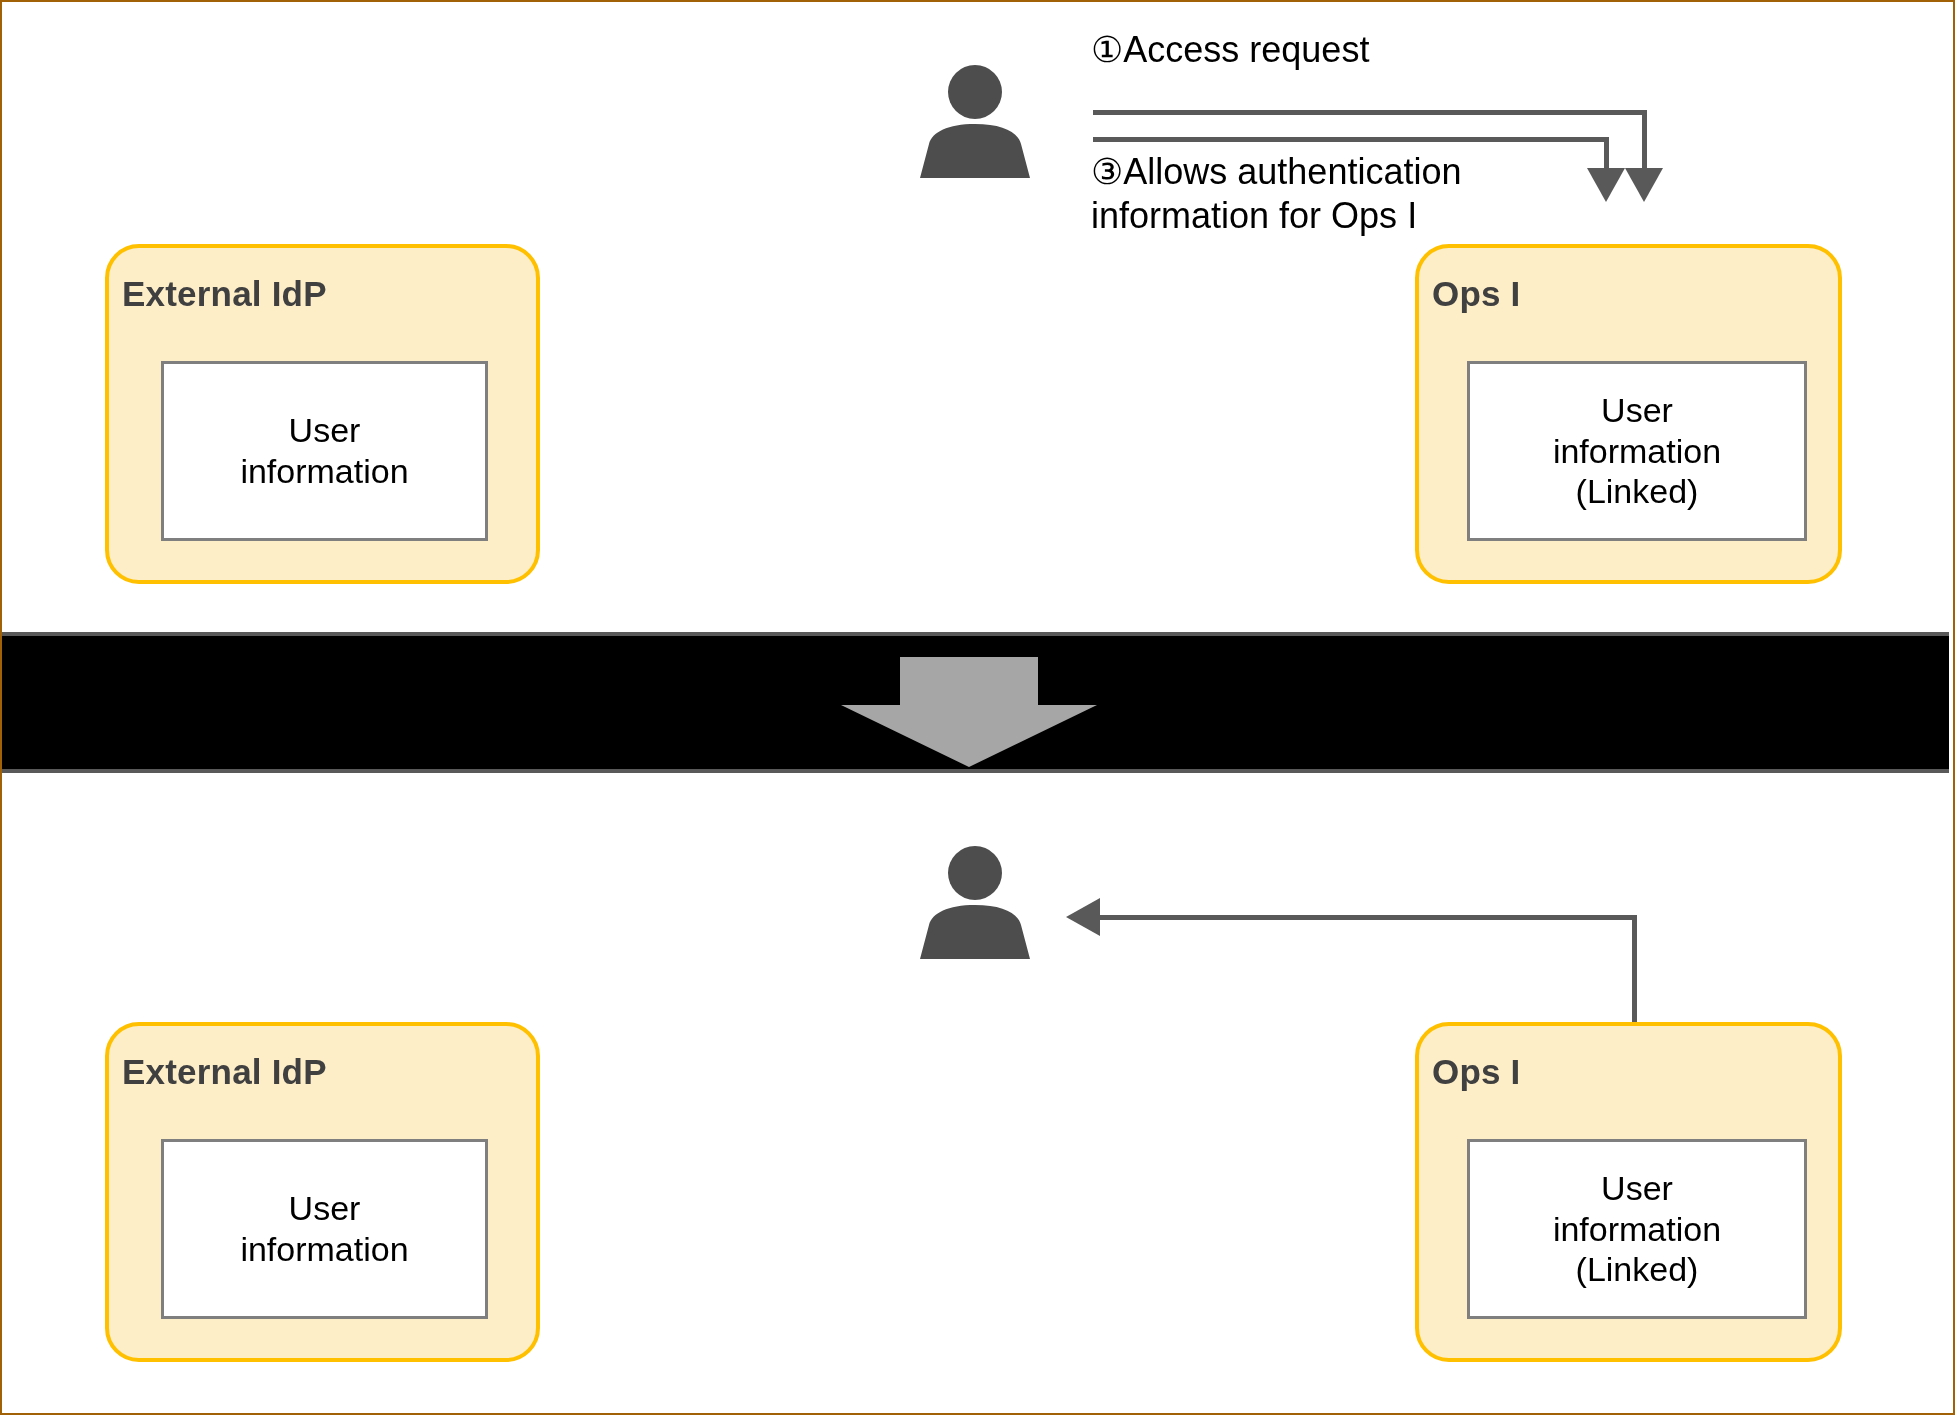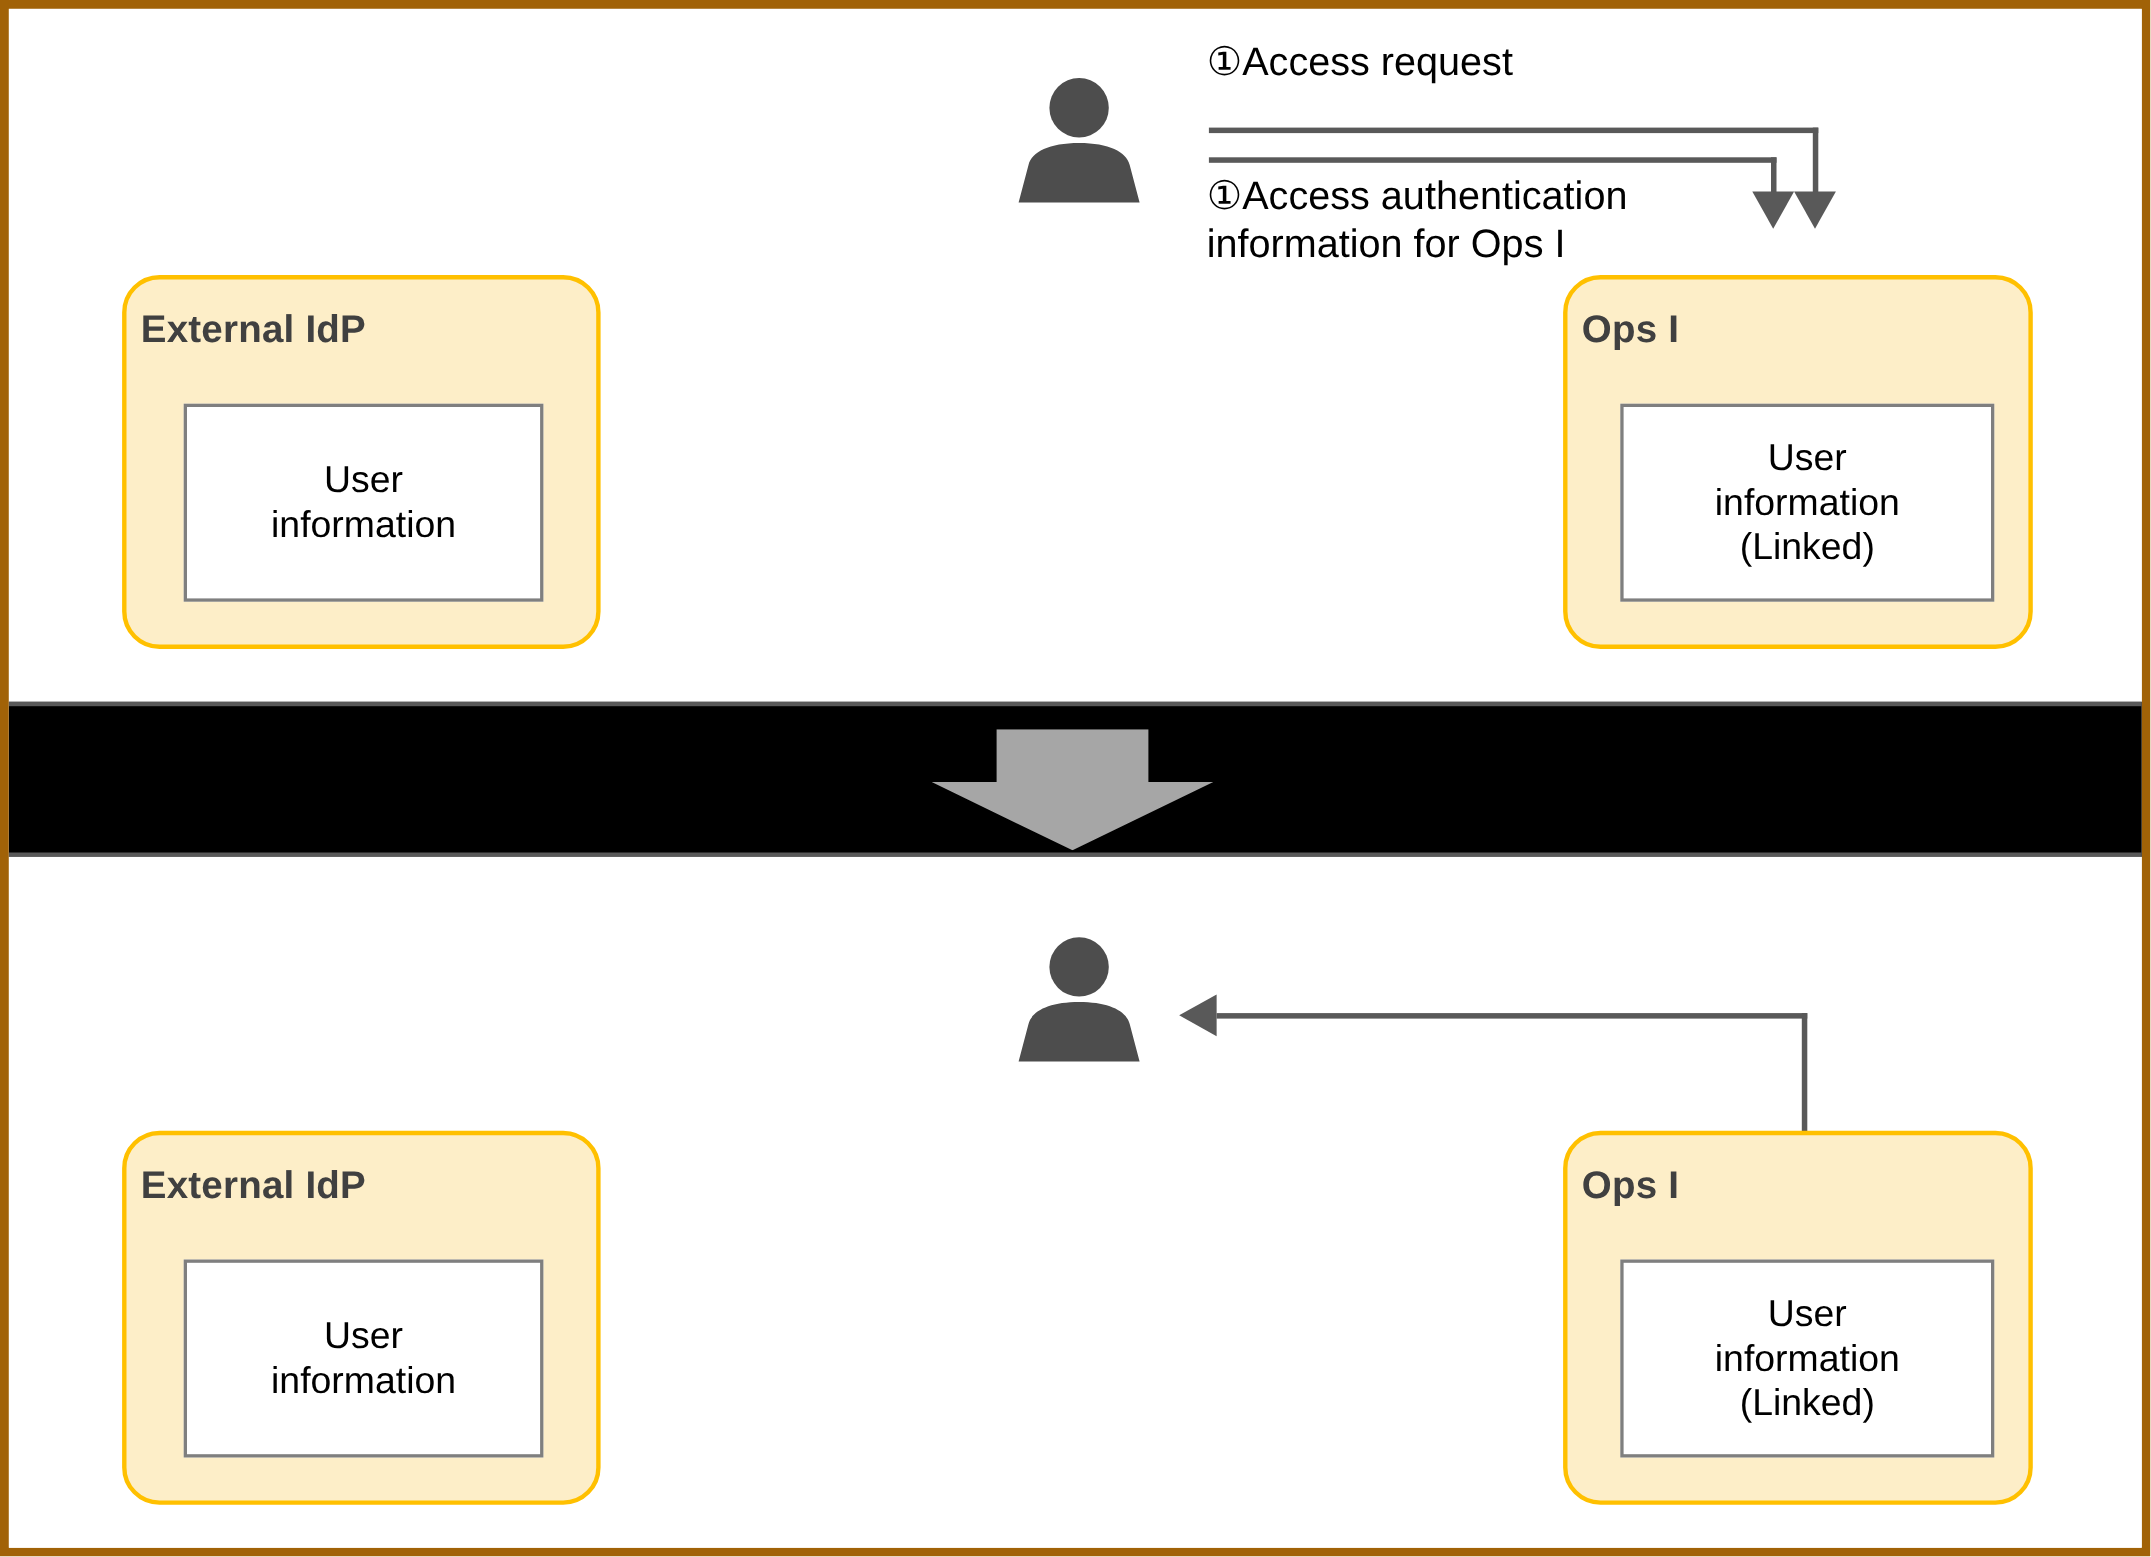--- a/index.html
+++ b/index.html
@@ -9,21 +9,21 @@
   }
   body {
     font-family: "Liberation Sans", sans-serif;
   }
   #canvas {
     position: relative;
     width: 1955px;
     height: 1415px;
     background: #ffffff;
     box-sizing: border-box;
-    border: 8px solid #a16207;
+    border: 2px solid #a16207;
     overflow: hidden;
   }
   .panel {
     position: absolute;
     left: 0;
     width: 1947px;
     background: #ffffff;
   }
   #panel-top { top: 0; height: 630px; }
   #panel-bottom { top: 771px; height: 636px; }
@@ -130,21 +130,21 @@
 
   <div class="panel" id="panel-top">
 
     <svg class="person" style="left:908px; top:50px; width:130px; height:130px;" viewBox="0 0 130 130">
       <circle cx="65" cy="40" r="27" fill="#4d4d4d"></circle>
       <path d="M65 72 C38 72 22 80 19 92 L10 126 L120 126 L111 92 C108 80 92 72 65 72 Z" fill="#4d4d4d"></path>
     </svg>
 
     <div class="label" style="left:1089px; top:26px; width:480px;">①Access request</div>
 
-    <div class="label" style="left:1089px; top:148px; width:460px;">①Access authentication
+    <div class="label" style="left:1089px; top:148px; width:460px;">③Allows authentication
 information for Ops I</div>
 
     <div class="hline" style="left:1091px; top:108px; width:554px;"></div>
     <div class="vline" style="left:1640px; top:108px; height:59px;"></div>
     <div class="arrow-down" style="left:1623px; top:166px;"></div>
 
     <div class="hline" style="left:1091px; top:135px; width:516px;"></div>
     <div class="vline" style="left:1602px; top:135px; height:32px;"></div>
     <div class="arrow-down" style="left:1585px; top:166px;"></div>
 

